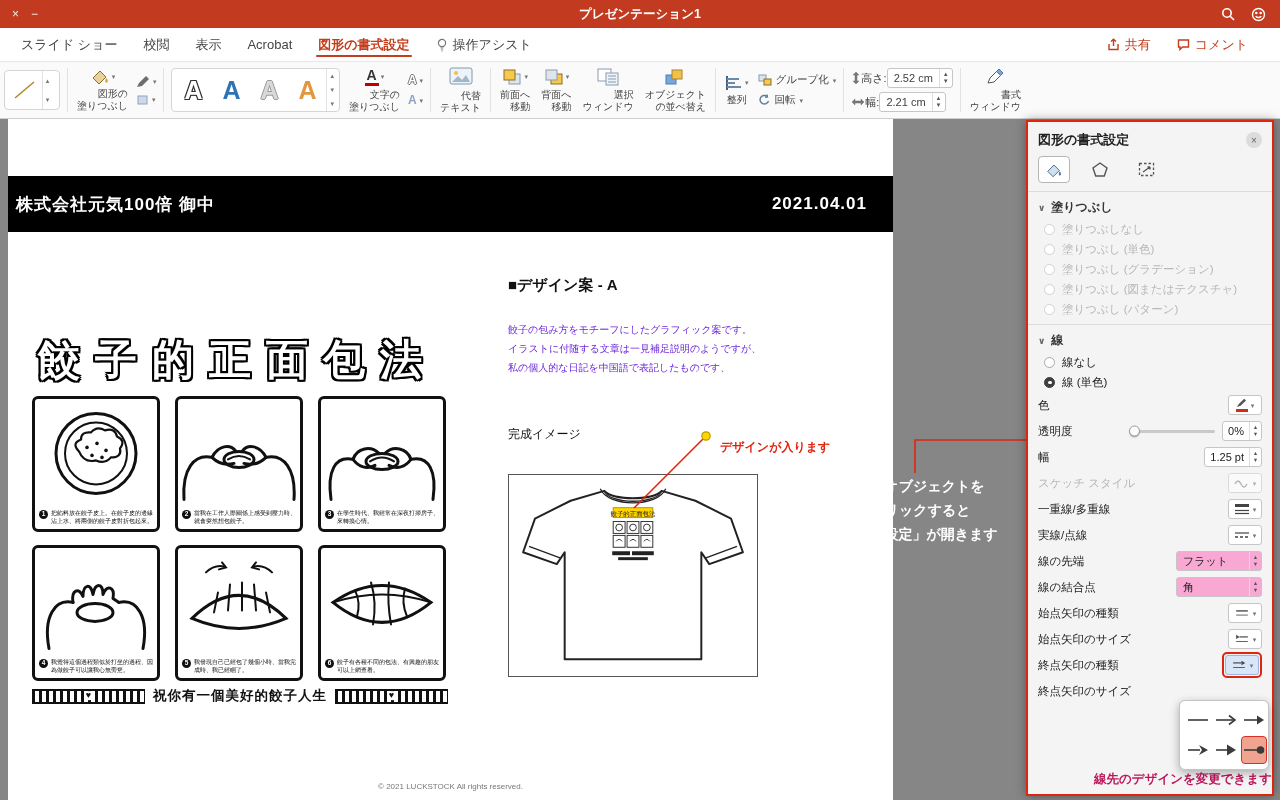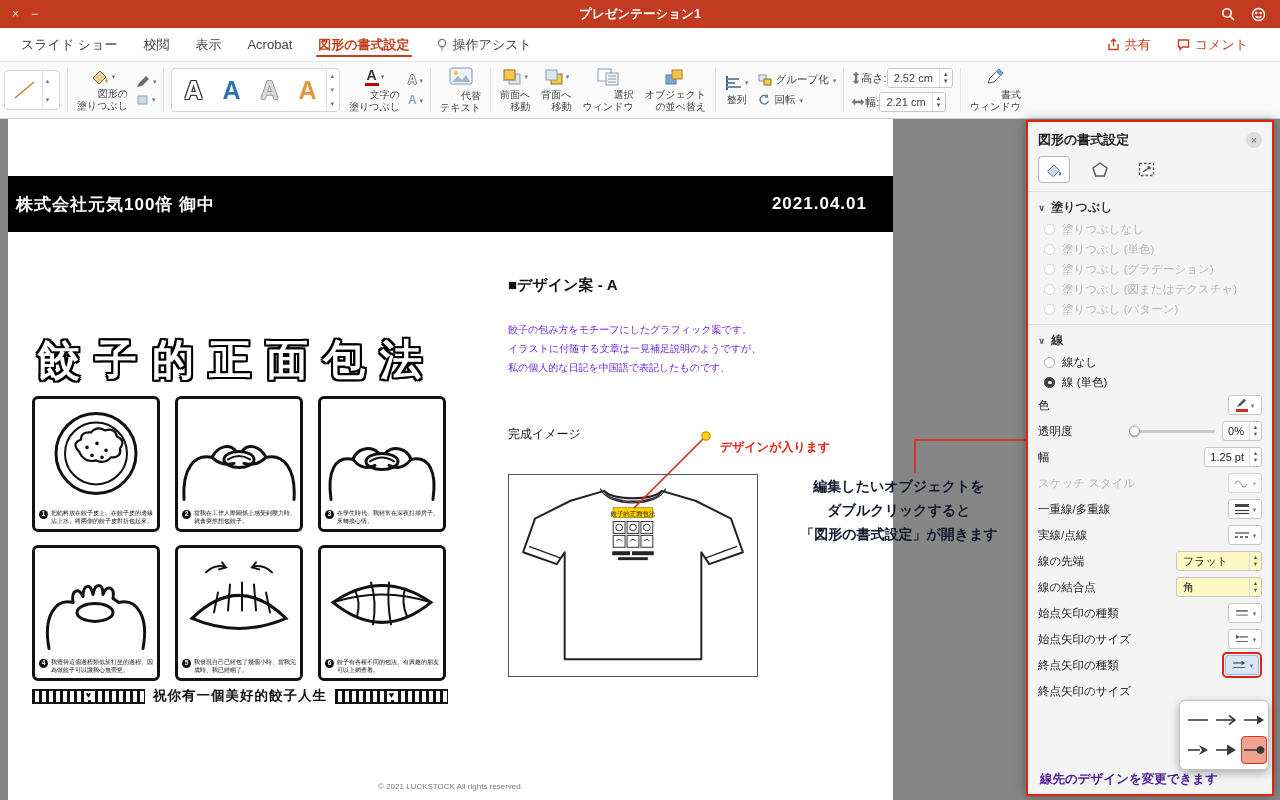--- a/index.html
+++ b/index.html
@@ -66,21 +66,21 @@
 .meander .heart{position:absolute;left:50%;top:50%;transform:translate(-50%,-54%);background:#fff;padding:0 2px;font-size:9px;color:#111;line-height:1}
 .footer-text{font-size:13.5px;font-weight:bold;white-space:nowrap;letter-spacing:1px;color:#111}
 .design-heading{position:absolute;left:500px;top:158px;font-size:15px;font-weight:bold;color:#111}
 .design-body{position:absolute;left:500px;top:202px;font-size:10px;line-height:1.9;color:#6d28d9}
 .finished-label{position:absolute;left:500px;top:308px;font-size:12px;color:#111}
 .callout-text{position:absolute;left:712px;top:321px;font-size:12px;font-weight:bold;color:#e0250f;white-space:nowrap}
 .tshirt-frame{position:absolute;left:500px;top:356px;width:250px;height:203px;border:1px solid #555;background:#fff}
 .copyright{position:absolute;left:0;right:0;top:664px;text-align:center;font-size:8px;color:#777}
 
 
-.annot{position:absolute;left:775px;top:474px;width:248px;text-align:center;font-size:14px;font-weight:bold;color:#0f172a;line-height:1.72;z-index:30}
+.annot{position:absolute;left:775px;top:474px;width:248px;text-align:center;font-size:14px;font-weight:bold;color:#ffffff;line-height:1.72;z-index:30}
 .overlay{position:absolute;left:0;top:0;width:1280px;height:800px;z-index:40;pointer-events:none}
 
 
 .panel{position:absolute;left:1026px;top:120px;width:248px;height:676px;background:#f4f4f5;border:2px solid #e0250f;box-shadow:0 0 10px rgba(0,0,0,.35);z-index:50;font-size:11.5px}
 .p-head{display:flex;align-items:center;justify-content:space-between;padding:9px 10px 5px}
 .p-title{font-size:13px;font-weight:bold;color:#222}
 .p-close{width:16px;height:16px;border-radius:50%;background:#dcdcdc;color:#666;font-size:10px;display:flex;align-items:center;justify-content:center}
 .p-tabs{display:flex;gap:14px;padding:2px 10px 8px;border-bottom:1px solid #dcdcdc}
 .p-tab{width:32px;height:27px;display:flex;align-items:center;justify-content:center;border-radius:4px;border:1px solid transparent}
 .p-tab.sel{border-color:#b5b5b5;background:#fff}
@@ -96,31 +96,31 @@
 .radio.sel::after{content:"";position:absolute;left:3px;top:3px;width:3.5px;height:3.5px;border-radius:50%;background:#fff}
 .p-row{display:flex;align-items:center;justify-content:space-between;padding:0 10px;height:26px}
 .lbl{font-size:11.5px;color:#222;white-space:nowrap}
 .lbl.dis{color:#b7b7b7}
 .rgroup{display:flex;align-items:center;gap:7px}
 .ctrl-btn{height:20px;min-width:34px;background:#fff;border:1px solid #c6c6c6;border-radius:3px;display:flex;align-items:center;justify-content:center;gap:3px;padding:0 4px}
 .ctrl-btn.selstate{background:#d8e6f8;border-color:#9bb8dc}
 .stepper{height:20px;background:#fff;border:1px solid #c6c6c6;border-radius:3px;display:flex;align-items:stretch}
 .stepper .val{display:flex;align-items:center;padding:0 5px;font-size:11px;white-space:nowrap}
 .steparrows{display:flex;flex-direction:column;justify-content:center;align-items:center;border-left:1px solid #ddd;width:12px;font-size:5.5px;color:#555;line-height:1.2}
-.pselect{width:86px;height:20px;background:#fef9c3;border:1px solid #c6c6c6;border-radius:3px;display:flex;align-items:stretch;justify-content:space-between}
+.pselect{width:86px;height:20px;background:#f9a8d4;border:1px solid #c6c6c6;border-radius:3px;display:flex;align-items:stretch;justify-content:space-between}
 .pselect .val{display:flex;align-items:center;padding:0 6px;font-size:11px}
 .slider{width:84px;height:3px;background:#c9c9c9;border-radius:2px;position:relative}
 .knob{position:absolute;left:0;top:50%;transform:translate(-2px,-50%);width:11px;height:11px;border-radius:50%;background:#fdfdfd;border:1px solid #9a9a9a;box-shadow:0 1px 1px rgba(0,0,0,.25)}
 .pen-glyph{display:flex;flex-direction:column;align-items:center;gap:1px}
 .colorbar{width:12px;height:2.5px;background:#d02a1a;display:block}
 .redbox{border:2px solid #e0250f;border-radius:5px;padding:1px;display:flex}
 .flyout{position:absolute;top:578px;right:3px;width:90px;background:#fff;border:1px solid #c4c4c4;border-radius:6px;box-shadow:0 3px 10px rgba(0,0,0,.3);padding:5px;display:grid;grid-template-columns:repeat(3,1fr);gap:2px;z-index:60}
 .fly-cell{height:28px;display:flex;align-items:center;justify-content:center;border-radius:4px;border:1.5px solid transparent}
 .fly-cell.sel{background:#f0a38e;border-color:#d93025}
-.p-note{position:absolute;left:12px;right:0;bottom:6px;text-align:left;font-size:12.5px;font-weight:bold;color:#4c1d95}
+.p-note{position:absolute;left:0;right:0;bottom:6px;text-align:right;font-size:12.5px;font-weight:bold;color:#be185d}
 </style>
 </head>
 <body>
 
 <div class="app">
 
   <header class="titlebar">
     <div class="win-controls">
       <span>×</span>
       <span>−</span>

